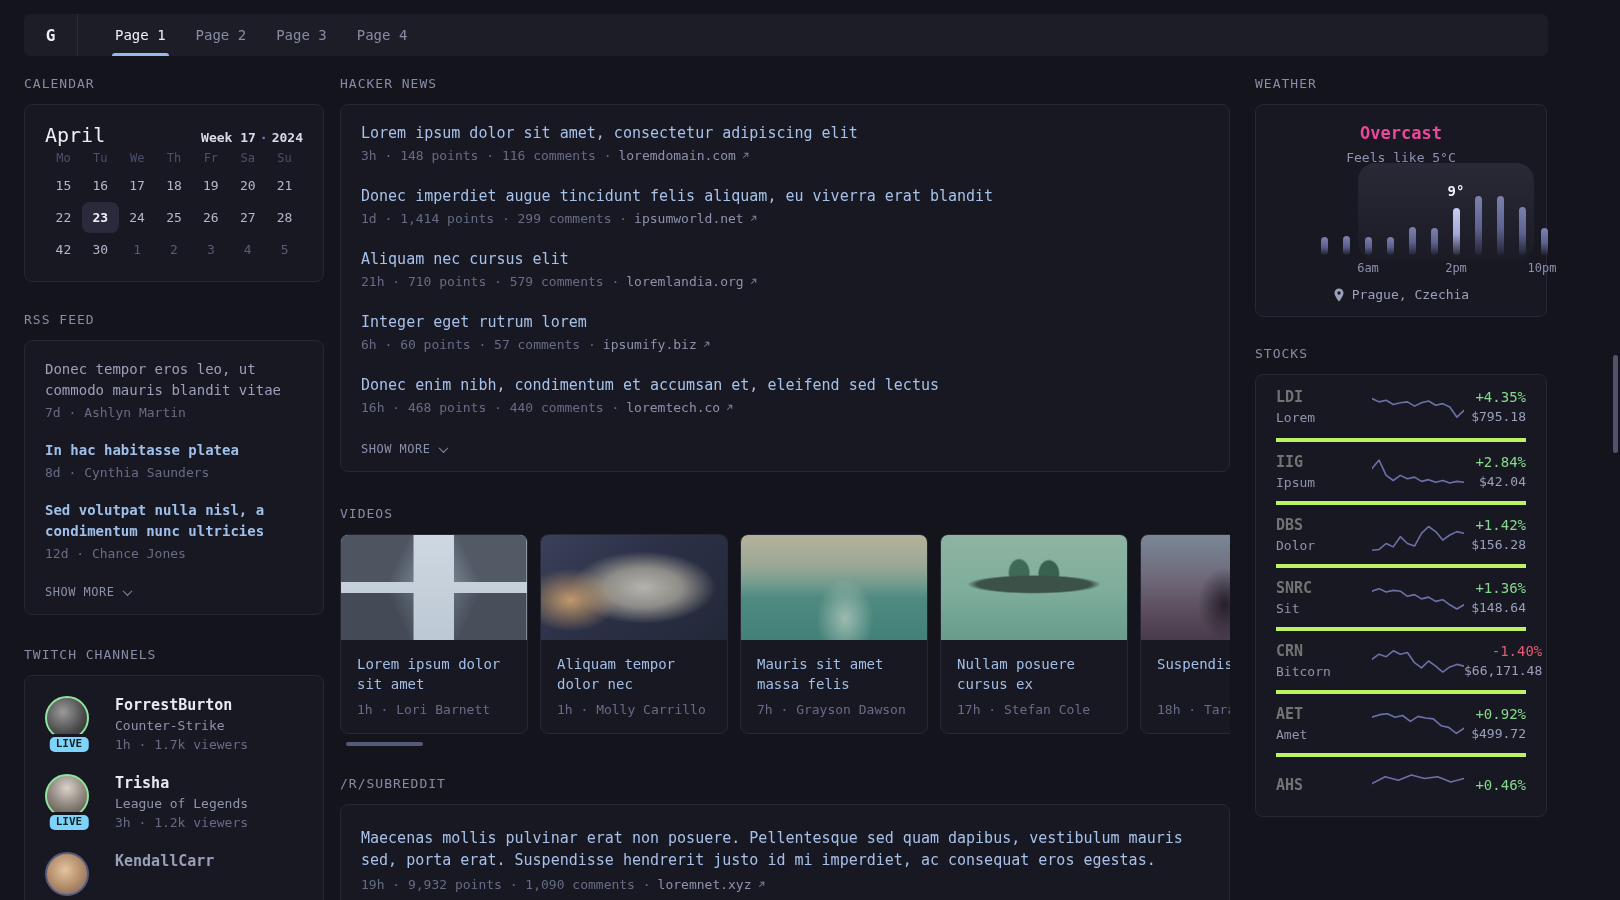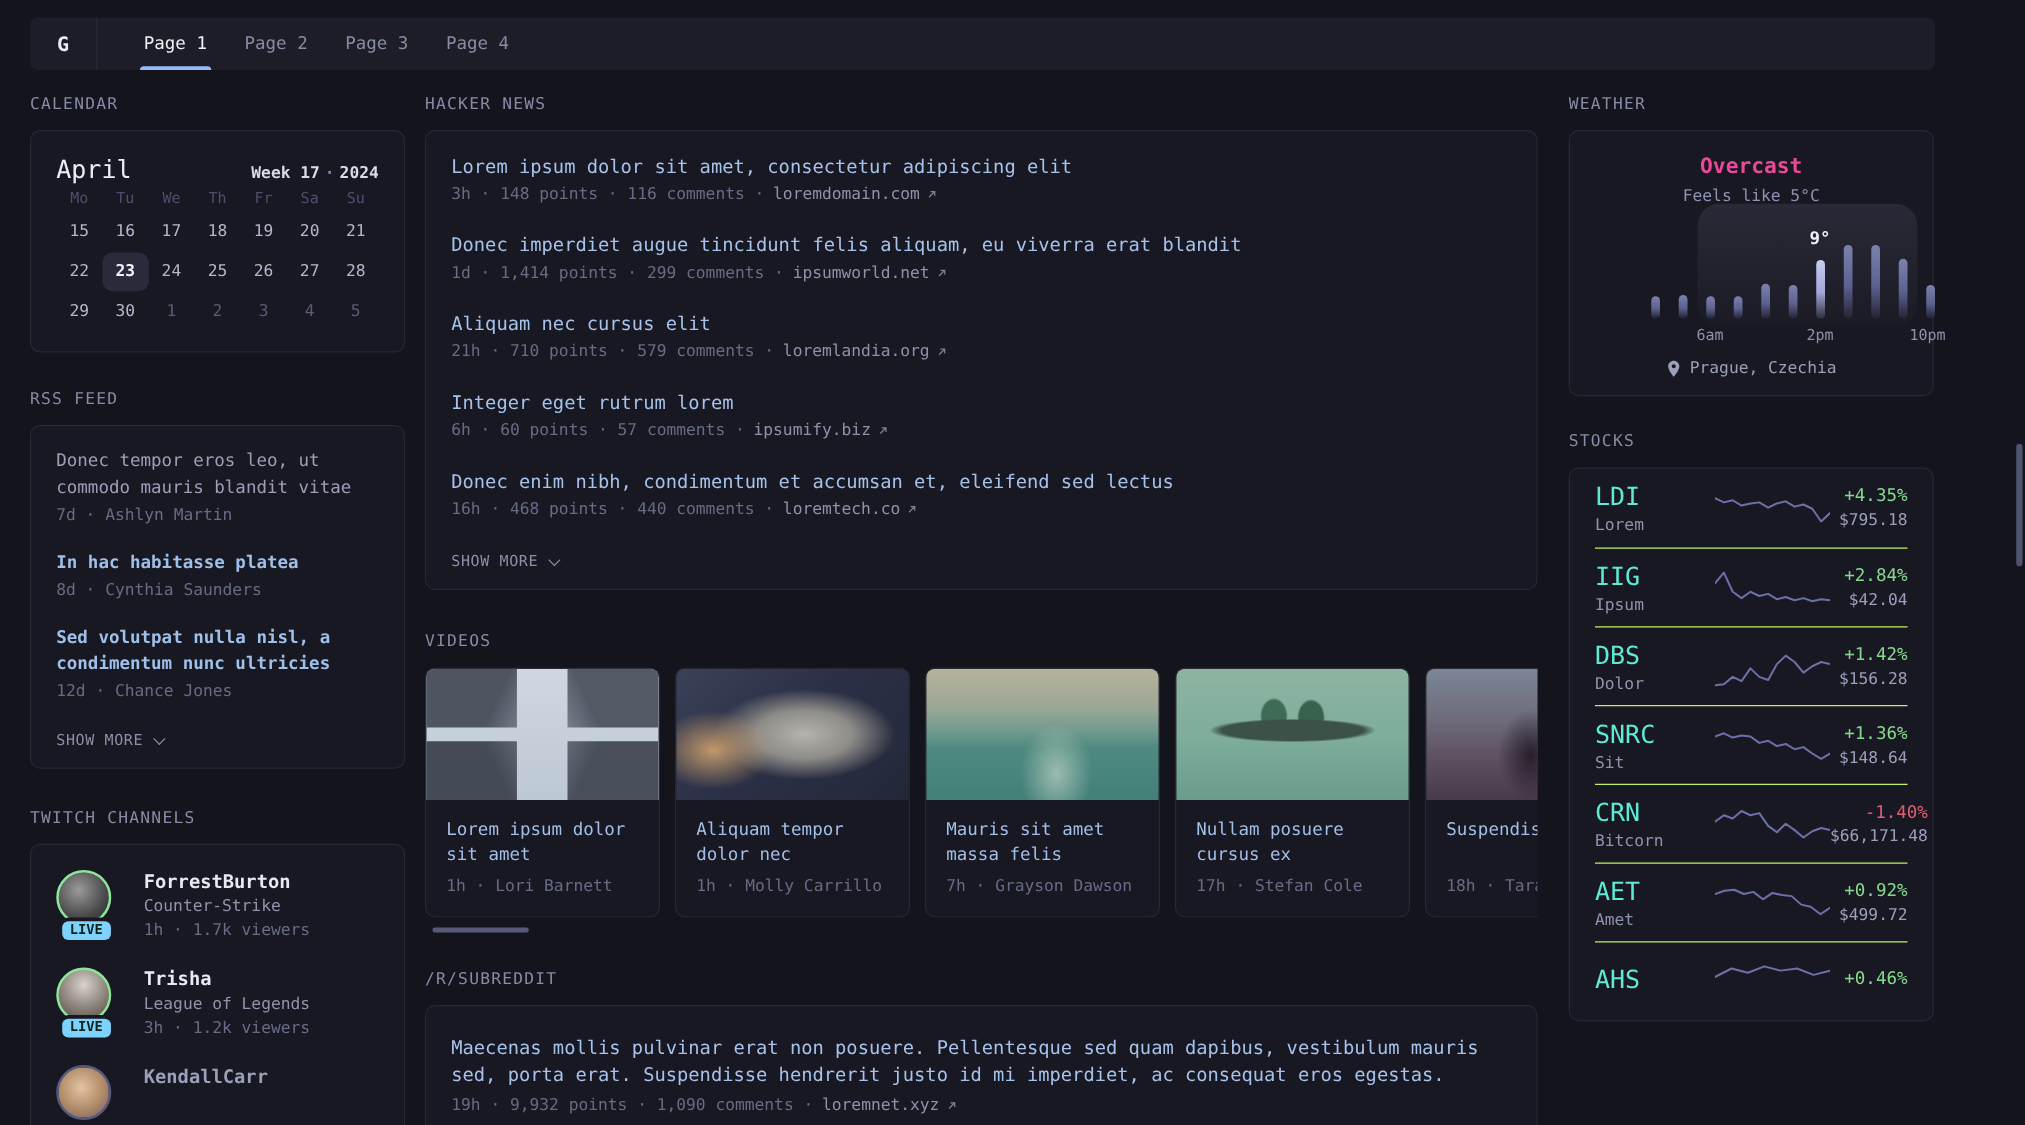--- a/index.html
+++ b/index.html
@@ -125,24 +125,24 @@
   .wbar { position:absolute; bottom:20px; width:7px; border-radius:4px;
     background:linear-gradient(180deg,#7c81ac 0%,#5c6190 55%,rgba(92,97,144,0.10) 100%); }
   .wbar.hl { background:linear-gradient(180deg,#c9cdee 0%,#a3a8d8 55%,rgba(163,168,216,0.12) 100%); }
   .wlabel { position:absolute; bottom:0; transform:translateX(-50%); font-size:12px; color:#8d92ac; }
   .wpeak { position:absolute; transform:translateX(-50%); font-size:14px; font-weight:bold; color:#f0f2f8; }
   .w-loc { display:flex; align-items:center; justify-content:center; gap:7px; margin-top:12px; font-size:13px; color:#9aa0b8; }
   .pin-icon svg { display:block; }
 
   
   .stocks-card { padding:0 20px; overflow:hidden; }
-  .srow { height:63px; display:flex; align-items:center; border-top:1px solid #bef264; cursor:pointer; }
+  .srow { height:63px; display:flex; align-items:center; border-top:4px solid #bef264; cursor:pointer; }
   .srow:first-child { border-top:none; }
   .s-id { width:96px; flex:none; }
-  .s-sym { font-size:20px; font-weight:normal; color:#5eead4; }
+  .s-sym { font-size:15px; font-weight:bold; color:#737373; }
   .s-name { font-size:13px; color:#8f94ad; margin-top:4px; }
   .spark { width:92px; height:34px; flex:none; }
   .spark polyline { fill:none; stroke:#6b71a8; stroke-width:1.6; vector-effect:non-scaling-stroke; stroke-linejoin:round; stroke-linecap:round; }
   .s-right { flex:1; text-align:right; }
   .s-chg { font-size:14px; color:#86d98c; }
   .s-chg.neg { color:#e25c72; }
   .s-price { font-size:13px; color:#9aa0bd; margin-top:4px; }
 
   
   .pg-scroll { position:absolute; right:2px; top:355px; width:5px; height:98px; border-radius:3px; background:#50536e; cursor:pointer; }
@@ -189,21 +189,21 @@
             <span class="cd">19</span>
             <span class="cd">20</span>
             <span class="cd">21</span>
             <span class="cd">22</span>
             <span class="cd sel">23</span>
             <span class="cd">24</span>
             <span class="cd">25</span>
             <span class="cd">26</span>
             <span class="cd">27</span>
             <span class="cd">28</span>
-            <span class="cd">29</span>
+            <span class="cd">42</span>
             <span class="cd">30</span>
             <span class="cd dim">1</span>
             <span class="cd dim">2</span>
             <span class="cd dim">3</span>
             <span class="cd dim">4</span>
             <span class="cd dim">5</span>
           </div>
       </div>
 
       <h2 class="sect">RSS FEED</h2>

